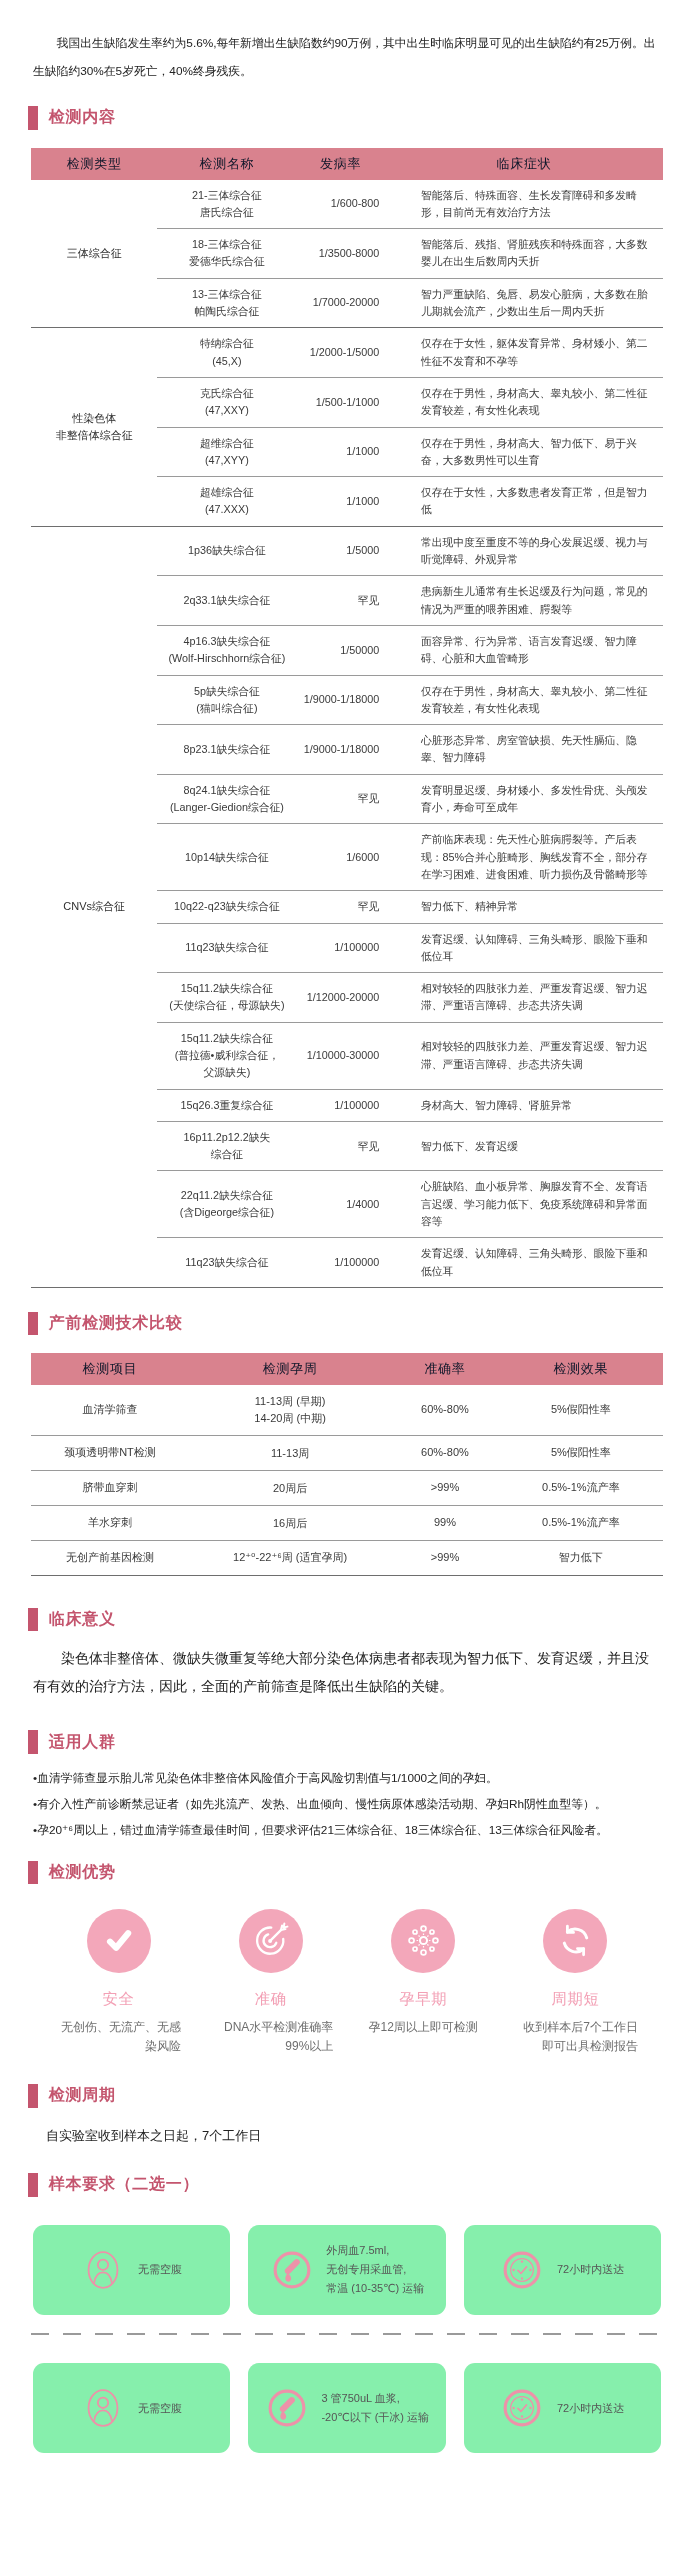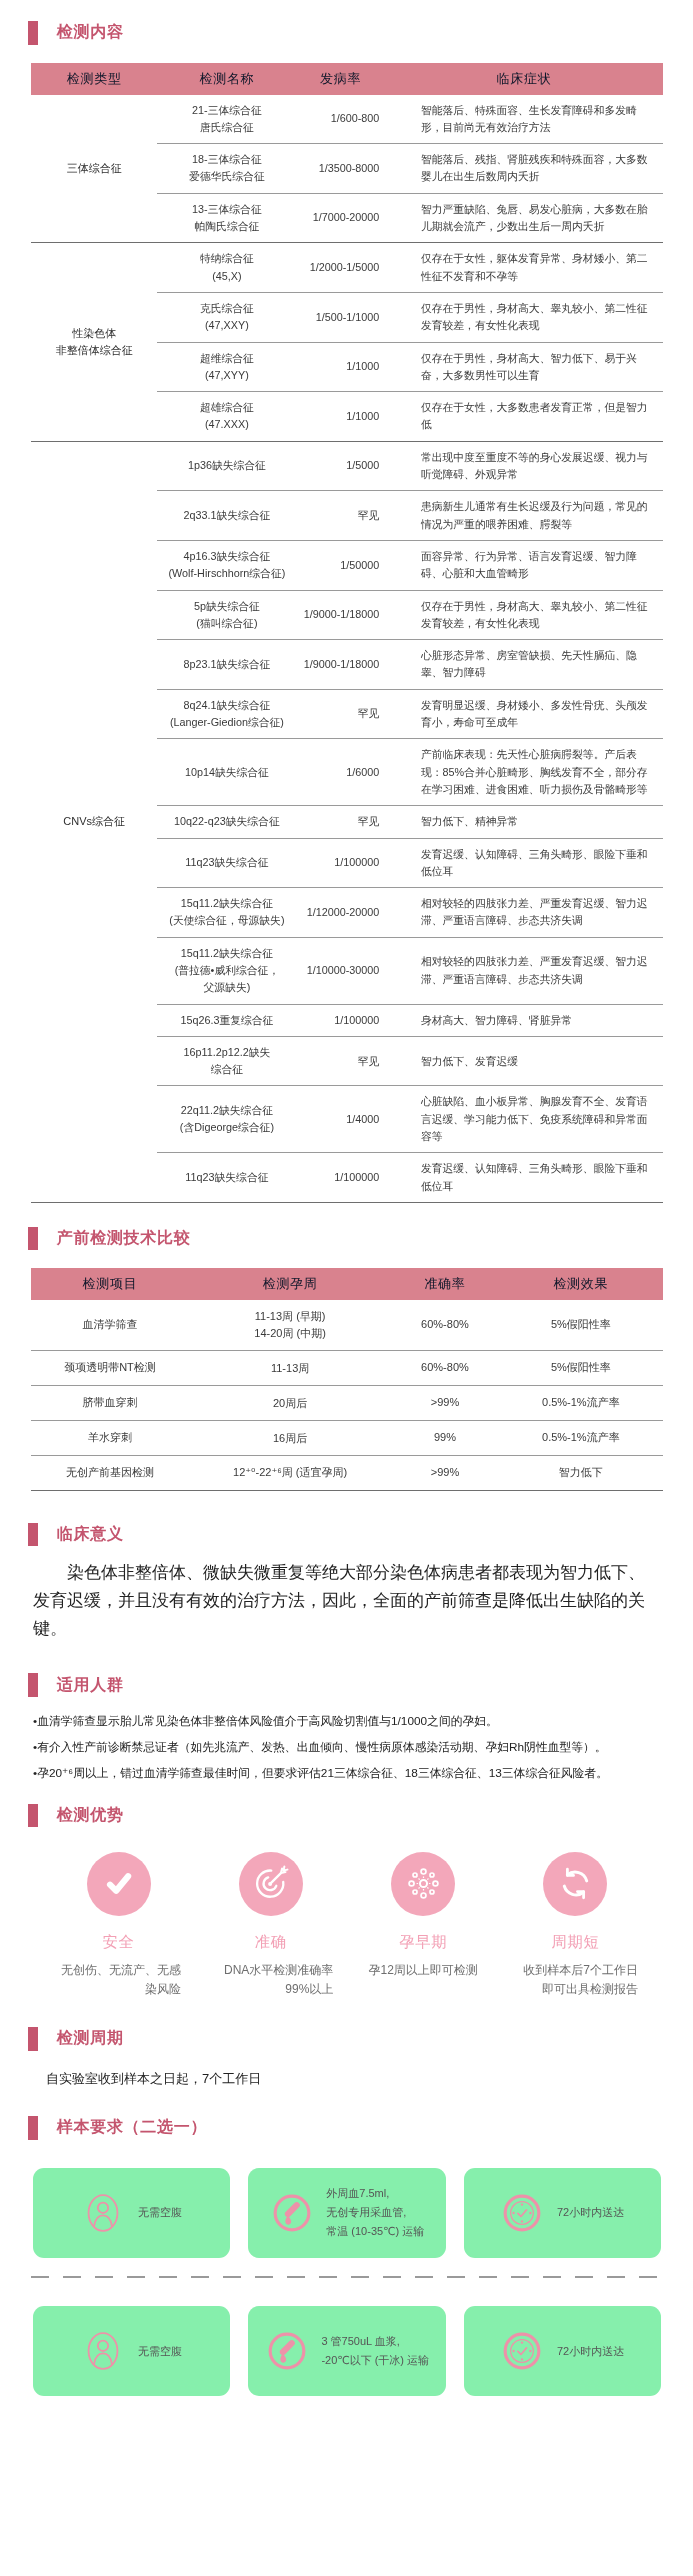--- a/index.html
+++ b/index.html
@@ -14,21 +14,21 @@
   
   .intro{
     margin:29px 33px 0 33px;
     font-size:11.8px;
     line-height:28px;
     color:#222;
     text-indent:2em;
   }
 
   
-  .sec-head{display:flex;align-items:center;margin:21px 0 0 28px;gap:8px;}
+  .sec-head{display:flex;align-items:center;margin:21px 0 0 28px;}
   .sec-square{width:10.4px;height:23.6px;background:#c4556e;margin-right:10.4px;flex:none;}
   .sec-title{font-size:16px;color:#c4556e;font-weight:bold;letter-spacing:0.7px;}
 
   
   table{border-collapse:collapse;table-layout:fixed;width:632px;margin:18px 31px 0 31px;border-bottom:1.4px solid #6e6e6e;}
   thead th{
     background:#d9828e;color:#0f172a;font-weight:normal;
     font-size:13px;padding:7px 0;letter-spacing:0.7px;
   }
   tbody td{
@@ -41,21 +41,21 @@
   .detect-table td.symptoms-cell{text-align:left;padding-left:36px;padding-right:8.3px;}
   tr.inner td{border-top:0.7px solid #9a9a9a;}
   tr.group-start td{border-top:1.4px solid #6e6e6e;}
 
   .cmp-table td{text-align:center;padding:8.3px 4.2px;font-size:11px;}
   .cmp-table td.weeks-cell{white-space:pre-line;line-height:16.7px;}
 
   
   .para{
     margin:12.5px 33px 0 33px;
-    font-size:17px;line-height:28px;color:#222;text-indent:2em;
+    font-size:14px;line-height:28px;color:#222;text-indent:2em;
   }
   .bullets{margin:11px 33px 0 33px;}
   .bullets p{margin:0;font-size:11.8px;line-height:26px;color:#222;}
 
   
   .adv-row{display:flex;justify-content:space-between;margin:25px 49px 0 49px;}
   .adv-item{width:139px;display:flex;flex-direction:column;align-items:center;text-align:center;}
   .adv-circle{
     width:64px;height:64px;border-radius:50%;background:#f3a7ba;
     display:flex;align-items:center;justify-content:center;flex:none;
@@ -78,20 +78,21 @@
   .dashed-divider{
     height:2.8px;margin:18px 31px 0 31px;
     background:repeating-linear-gradient(90deg,#9a9a9a 0 18px,transparent 18px 32px);
   }
 </style>
 </head>
 <body>
 
 <div class="page">
 
+  <p class="intro">我国出生缺陷发生率约为5.6%,每年新增出生缺陷数约90万例，其中出生时临床明显可见的出生缺陷约有25万例。出生缺陷约30%在5岁死亡，40%终身残疾。</p>
 
   <div class="sec-head">
     <span class="sec-square"></span>
     <span class="sec-title">检测内容</span>
   </div>
 
   <table class="detect-table" id="detect-table">
     <colgroup>
         <col style="width:20%">
         <col style="width:22%">

